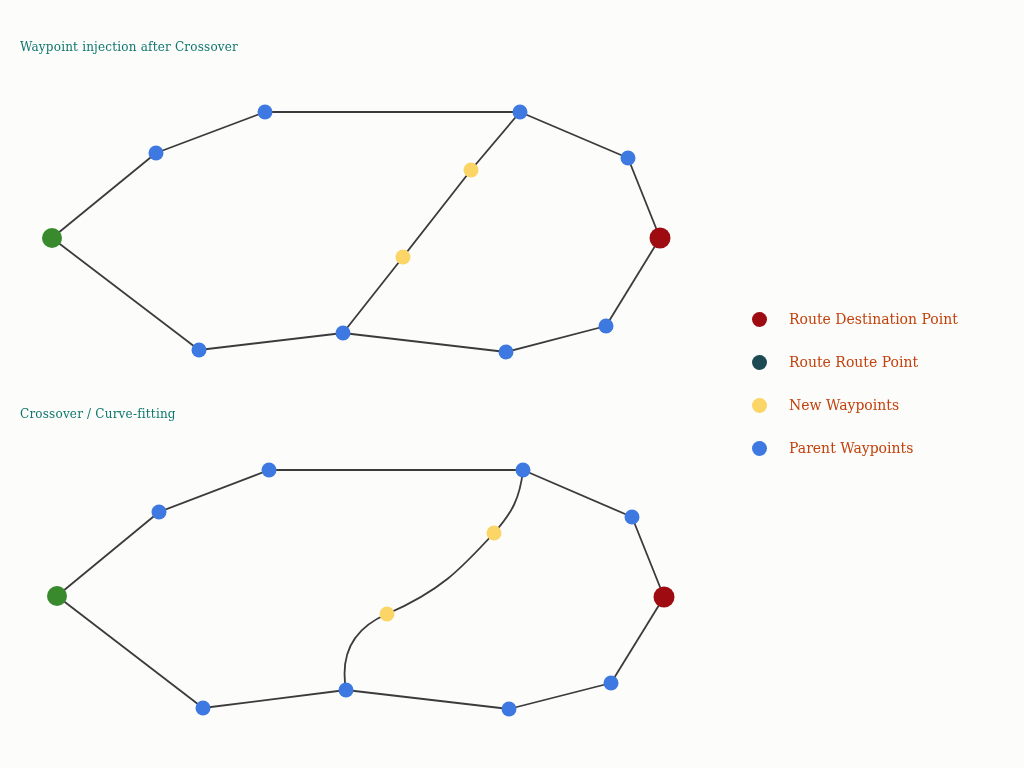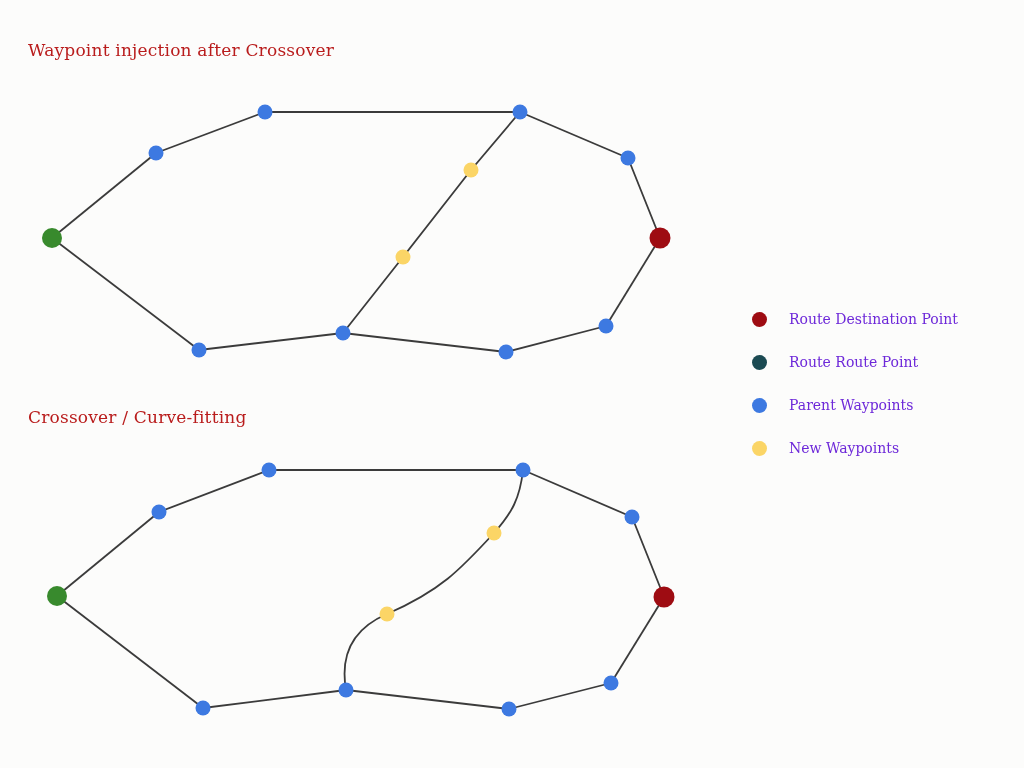--- a/index.html
+++ b/index.html
@@ -18,23 +18,23 @@
     position: absolute;
     inset: 0;
   }
   svg#graph-svg {
     position: absolute;
     left: 0;
     top: 0;
   }
   .diagram-title {
     position: absolute;
-    left: 28px;
-    font-size: 17px;
-    color: #b91c1c;
+    left: 20px;
+    font-size: 12px;
+    color: #0f766e;
     letter-spacing: 0.2px;
     white-space: nowrap;
   }
   .diagram-title.first { top: 40px; }
   .diagram-title.second { top: 407px; }
   .legend {
     position: absolute;
     left: 752px;
     top: 311px;
     display: flex;
@@ -48,21 +48,21 @@
     height: 16px;
   }
   .legend-dot {
     width: 15px;
     height: 15px;
     border-radius: 50%;
     flex: 0 0 auto;
   }
   .legend-label {
     font-size: 14px;
-    color: #6d28d9;
+    color: #c2410c;
     white-space: nowrap;
   }
 </style>
 </head>
 <body style="background: rgb(252, 252, 251);">
 
 <div class="canvas-wrap">
   <svg id="graph-svg" width="1024" height="768" viewBox="0 0 1024 768">
       <g>
         <line x1="52" y1="238" x2="156" y2="153" stroke="#3b3b3b" stroke-width="1.8"></line>
@@ -123,21 +123,21 @@
   <div class="legend">
     <div class="legend-item">
       <span class="legend-dot" style="background-color: rgb(158, 12, 18);"></span>
       <span class="legend-label">Route Destination Point</span>
     </div>
     <div class="legend-item">
       <span class="legend-dot" style="background-color: rgb(27, 74, 82);"></span>
       <span class="legend-label">Route Route Point</span>
     </div>
     <div class="legend-item">
+      <span class="legend-dot" style="background-color: rgb(251, 213, 102);"></span>
+      <span class="legend-label">New Waypoints</span>
+    </div>
+    <div class="legend-item">
       <span class="legend-dot" style="background-color: rgb(61, 121, 225);"></span>
       <span class="legend-label">Parent Waypoints</span>
-    </div>
-    <div class="legend-item">
-      <span class="legend-dot" style="background-color: rgb(251, 213, 102);"></span>
-      <span class="legend-label">New Waypoints</span>
     </div>
   </div>
 </div>
 
 </body></html>

